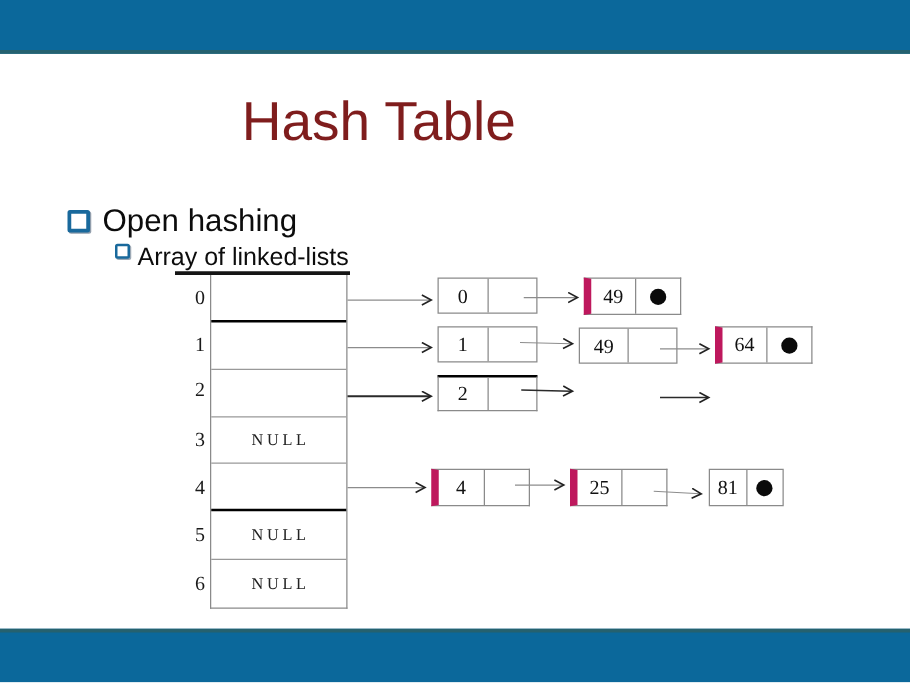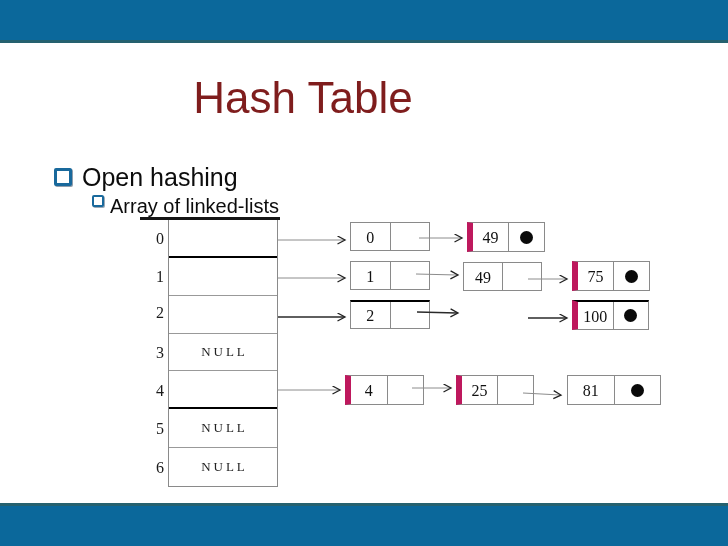--- a/index.html
+++ b/index.html
@@ -102,46 +102,40 @@
 
   <div class="node" style="left:350px;top:261px;width:80px;height:29px">
     <div class="vcell">1</div>
       <div class="pcell"></div>
   </div>
   <div class="node" style="left:463px;top:262px;width:79px;height:29px">
     <div class="vcell">49</div>
       <div class="pcell"></div>
   </div>
   <div class="node bl2" style="left:572px;top:261px;width:78px;height:30px">
-    <div class="vcell">75</div>
+    <div class="vcell">64</div>
       <div class="pcell">
         <span class="dot"></span>
       </div>
   </div>
 
   <div class="node bt2" style="left:350px;top:300px;width:80px;height:29px">
     <div class="vcell">2</div>
       <div class="pcell"></div>
-  </div>
-  <div class="node bt2 bl2" style="left:572px;top:300px;width:77px;height:30px">
-    <div class="vcell">100</div>
-      <div class="pcell">
-        <span class="dot"></span>
-      </div>
   </div>
 
   <div class="node bl2" style="left:345px;top:375px;width:79px;height:30px">
     <div class="vcell">4</div>
       <div class="pcell"></div>
   </div>
   <div class="node bl2" style="left:456px;top:375px;width:78px;height:30px">
     <div class="vcell">25</div>
       <div class="pcell"></div>
   </div>
-  <div class="node" style="left:567px;top:375px;width:94px;height:30px">
+  <div class="node" style="left:567px;top:375px;width:60px;height:30px">
     <div class="vcell">81</div>
       <div class="pcell">
         <span class="dot"></span>
       </div>
   </div>
 
   <svg class="arrows" width="728" height="546">
     <defs>
       <marker id="ah" markerWidth="10" markerHeight="10" refX="7" refY="4.5" orient="auto" markerUnits="userSpaceOnUse">
         <path d="M0.5,0.5 L8,4.5 L0.5,8.5" fill="none" stroke="#222" stroke-width="1.3"></path>

